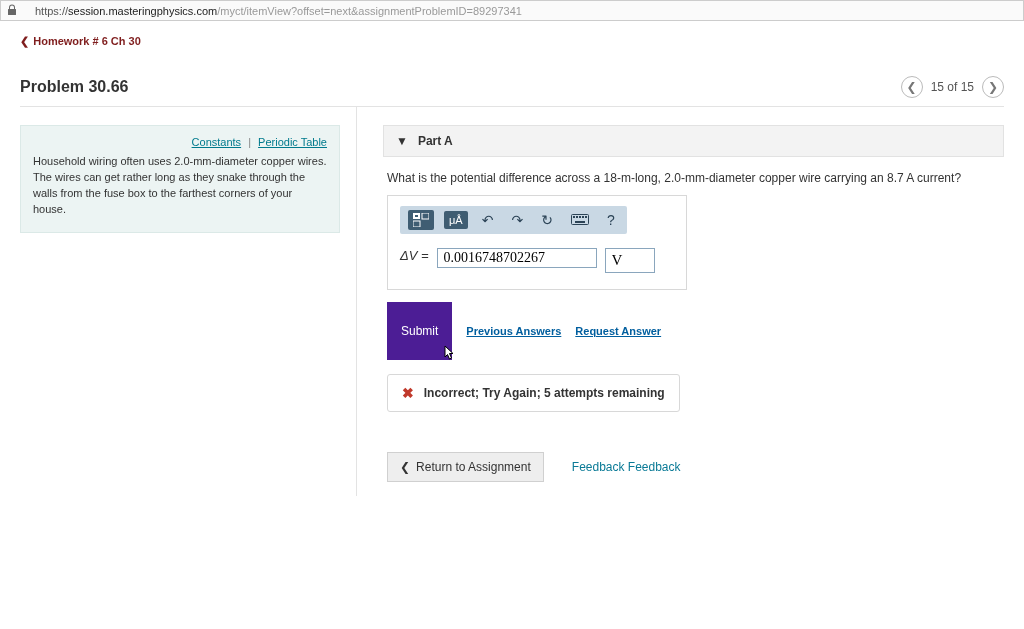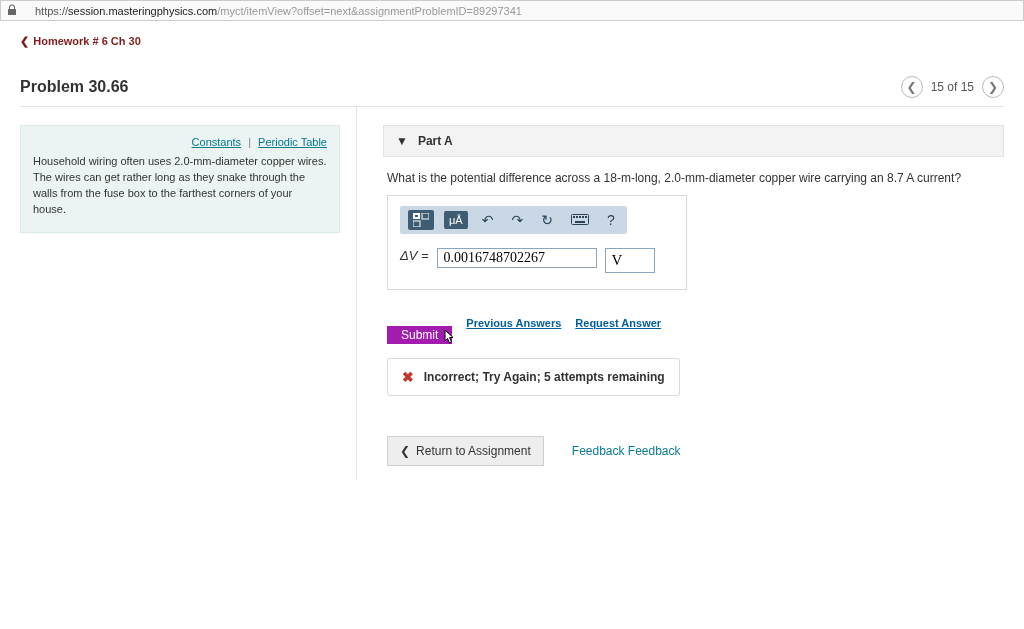--- a/index.html
+++ b/index.html
@@ -40,21 +40,21 @@
     .toolbar { background: #c9d8e4; display: inline-flex; align-items: center; gap: 10px; padding: 4px 8px; border-radius: 2px; }
     .tool { color: #2b4356; font-size: 14px; cursor: pointer; padding: 2px 4px; }
     .tool.badge { background: #3f5d72; color: #fff; border-radius: 2px; padding: 3px 5px; font-size: 11px; display: inline-flex; align-items: center; gap: 1px; }
     .tool.badge svg { display: block; }
     .input-row { display: flex; align-items: flex-start; gap: 8px; margin-top: 14px; }
     .var-label { font-style: italic; font-size: 13px; }
     .val-input { border: 1px solid #8aa6bd; padding: 1px 6px; font-size: 14px; width: 160px; font-family: 'Times New Roman', serif; }
     .unit-input { border: 1px solid #8aa6bd; padding: 3px 6px; font-size: 15px; width: 50px; font-family: 'Times New Roman', serif; }
     
     .submit-row { display: flex; align-items: center; gap: 14px; margin-top: 12px; }
-    .submit-btn { background: #a21caf; color: #fff; border: none; padding: 2px 14px; font-size: 12px; cursor: pointer; position: relative; margin-top: 24px; }
+    .submit-btn { background: #4c1d95; color: #fff; border: none; padding: 22px 14px; font-size: 12px; cursor: pointer; position: relative; }
     .link { color: #005e9e; text-decoration: underline; font-size: 11px; font-weight: bold; cursor: pointer; }
     .cursor-img { position: absolute; right: -4px; bottom: -4px; font-size: 13px; color: #000; pointer-events: none; }
     
     .feedback-box { border: 1px solid #d8d8d8; border-radius: 3px; display: inline-flex; align-items: center; gap: 10px; padding: 10px 14px; margin-top: 14px; font-size: 12px; }
     .feedback-box .x { color: #c0392b; font-weight: bold; font-size: 14px; }
     .feedback-box .msg { font-weight: bold; }
     
     .bottom-row { display: flex; align-items: center; gap: 28px; margin-top: 40px; }
     .return-btn { background: #eee; border: 1px solid #d0d0d0; padding: 7px 12px; font-size: 12px; cursor: pointer; color: #333; display: inline-flex; align-items: center; gap: 6px; }
     .feedback-link { color: #0a7a96; font-size: 12px; cursor: pointer; }

